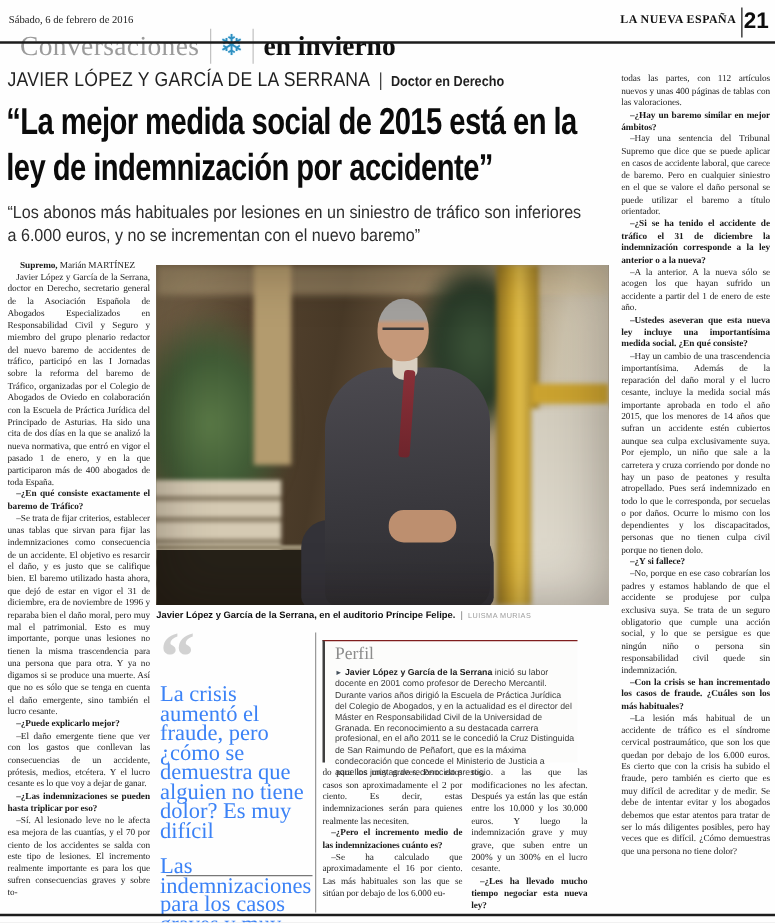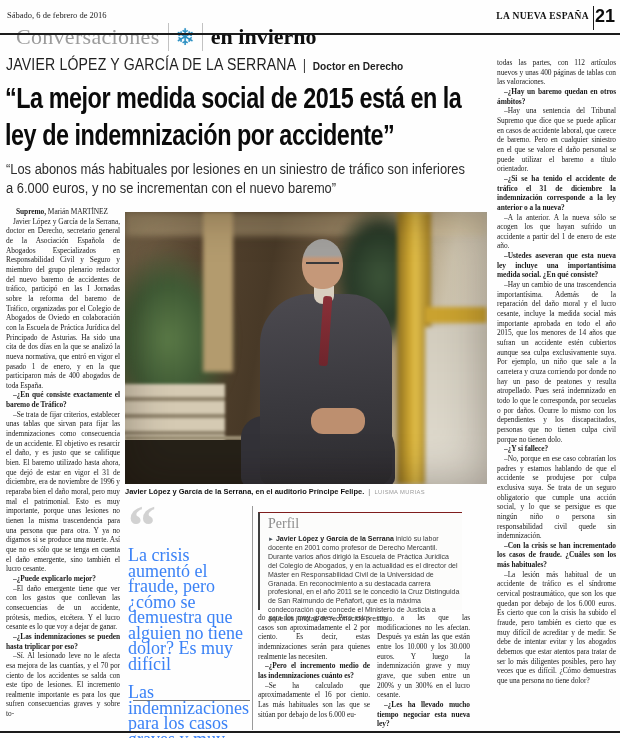--- a/index.html
+++ b/index.html
@@ -123,21 +123,21 @@
       <p class="para lead">Javier López y García de la Serrana, doctor en Derecho, secretario general de la Asociación Española de Abogados Especializados en Responsabilidad Civil y Seguro y miembro del grupo plenario redactor del nuevo baremo de accidentes de tráfico, participó en las I Jornadas sobre la reforma del baremo de Tráfico, organizadas por el Colegio de Abogados de Oviedo en colaboración con la Escuela de Práctica Jurídica del Principado de Asturias. Ha sido una cita de dos días en la que se analizó la nueva normativa, que entró en vigor el pasado 1 de enero, y en la que participaron más de 400 abogados de toda España.</p>
       <p class="para q">–¿En qué consiste exactamente el baremo de Tráfico?</p>
       <p class="para a">–Se trata de fijar criterios, establecer unas tablas que sirvan para fijar las indemnizaciones como consecuencia de un accidente. El objetivo es resarcir el daño, y es justo que se califique bien. El baremo utilizado hasta ahora, que dejó de estar en vigor el 31 de diciembre, era de noviembre de 1996 y reparaba bien el daño moral, pero muy mal el patrimonial. Esto es muy importante, porque unas lesiones no tienen la misma trascendencia para una persona que para otra. Y ya no digamos si se produce una muerte. Así que no es sólo que se tenga en cuenta el daño emergente, sino también el lucro cesante.</p>
       <p class="para q">–¿Puede explicarlo mejor?</p>
       <p class="para a">–El daño emergente tiene que ver con los gastos que conllevan las consecuencias de un accidente, prótesis, medios, etcétera. Y el lucro cesante es lo que voy a dejar de ganar.</p>
       <p class="para q">–¿Las indemnizaciones se pueden hasta triplicar por eso?</p>
       <p class="para a">–Sí. Al lesionado leve no le afecta esa mejora de las cuantías, y el 70 por ciento de los accidentes se salda con este tipo de lesiones. El incremento realmente importante es para los que sufren consecuencias graves y sobre to-</p>
     </div>
   <div class="col col-right">
       <p class="para a-cont">todas las partes, con 112 artículos nuevos y unas 400 páginas de tablas con las valoraciones.</p>
-      <p class="para q">–¿Hay un baremo quedan en otros ámbitos?</p>
+      <p class="para q">–¿Hay un baremo similar en mejor ámbitos?</p>
       <p class="para a">–Hay una sentencia del Tribunal Supremo que dice que se puede aplicar en casos de accidente laboral, que carece de baremo. Pero en cualquier siniestro en el que se valore el daño personal se puede utilizar el baremo a título orientador.</p>
       <p class="para q">–¿Si se ha tenido el accidente de tráfico el 31 de diciembre la indemnización corresponde a la ley anterior o a la nueva?</p>
       <p class="para a">–A la anterior. A la nueva sólo se acogen los que hayan sufrido un accidente a partir del 1 de enero de este año.</p>
       <p class="para q">–Ustedes aseveran que esta nueva ley incluye una importantísima medida social. ¿En qué consiste?</p>
       <p class="para a">–Hay un cambio de una trascendencia importantísima. Además de la reparación del daño moral y el lucro cesante, incluye la medida social más importante aprobada en todo el año 2015, que los menores de 14 años que sufran un accidente estén cubiertos aunque sea culpa exclusivamente suya. Por ejemplo, un niño que sale a la carretera y cruza corriendo por donde no hay un paso de peatones y resulta atropellado. Pues será indemnizado en todo lo que le corresponda, por secuelas o por daños. Ocurre lo mismo con los dependientes y los discapacitados, personas que no tienen culpa civil porque no tienen dolo.</p>
       <p class="para q">–¿Y si fallece?</p>
       <p class="para a">–No, porque en ese caso cobrarían los padres y estamos hablando de que el accidente se produjese por culpa exclusiva suya. Se trata de un seguro obligatorio que cumple una acción social, y lo que se persigue es que ningún niño o persona sin responsabilidad civil quede sin indemnización.</p>
       <p class="para q">–Con la crisis se han incrementado los casos de fraude. ¿Cuáles son los más habituales?</p>
       <p class="para a">–La lesión más habitual de un accidente de tráfico es el síndrome cervical postraumático, que son los que quedan por debajo de los 6.000 euros. Es cierto que con la crisis ha subido el fraude, pero también es cierto que es muy difícil de acreditar y de medir. Se debe de intentar evitar y los abogados debemos que estar atentos para tratar de ser lo más diligentes posibles, pero hay veces que es difícil. ¿Cómo demuestras que una persona no tiene dolor?</p>
     </div>

